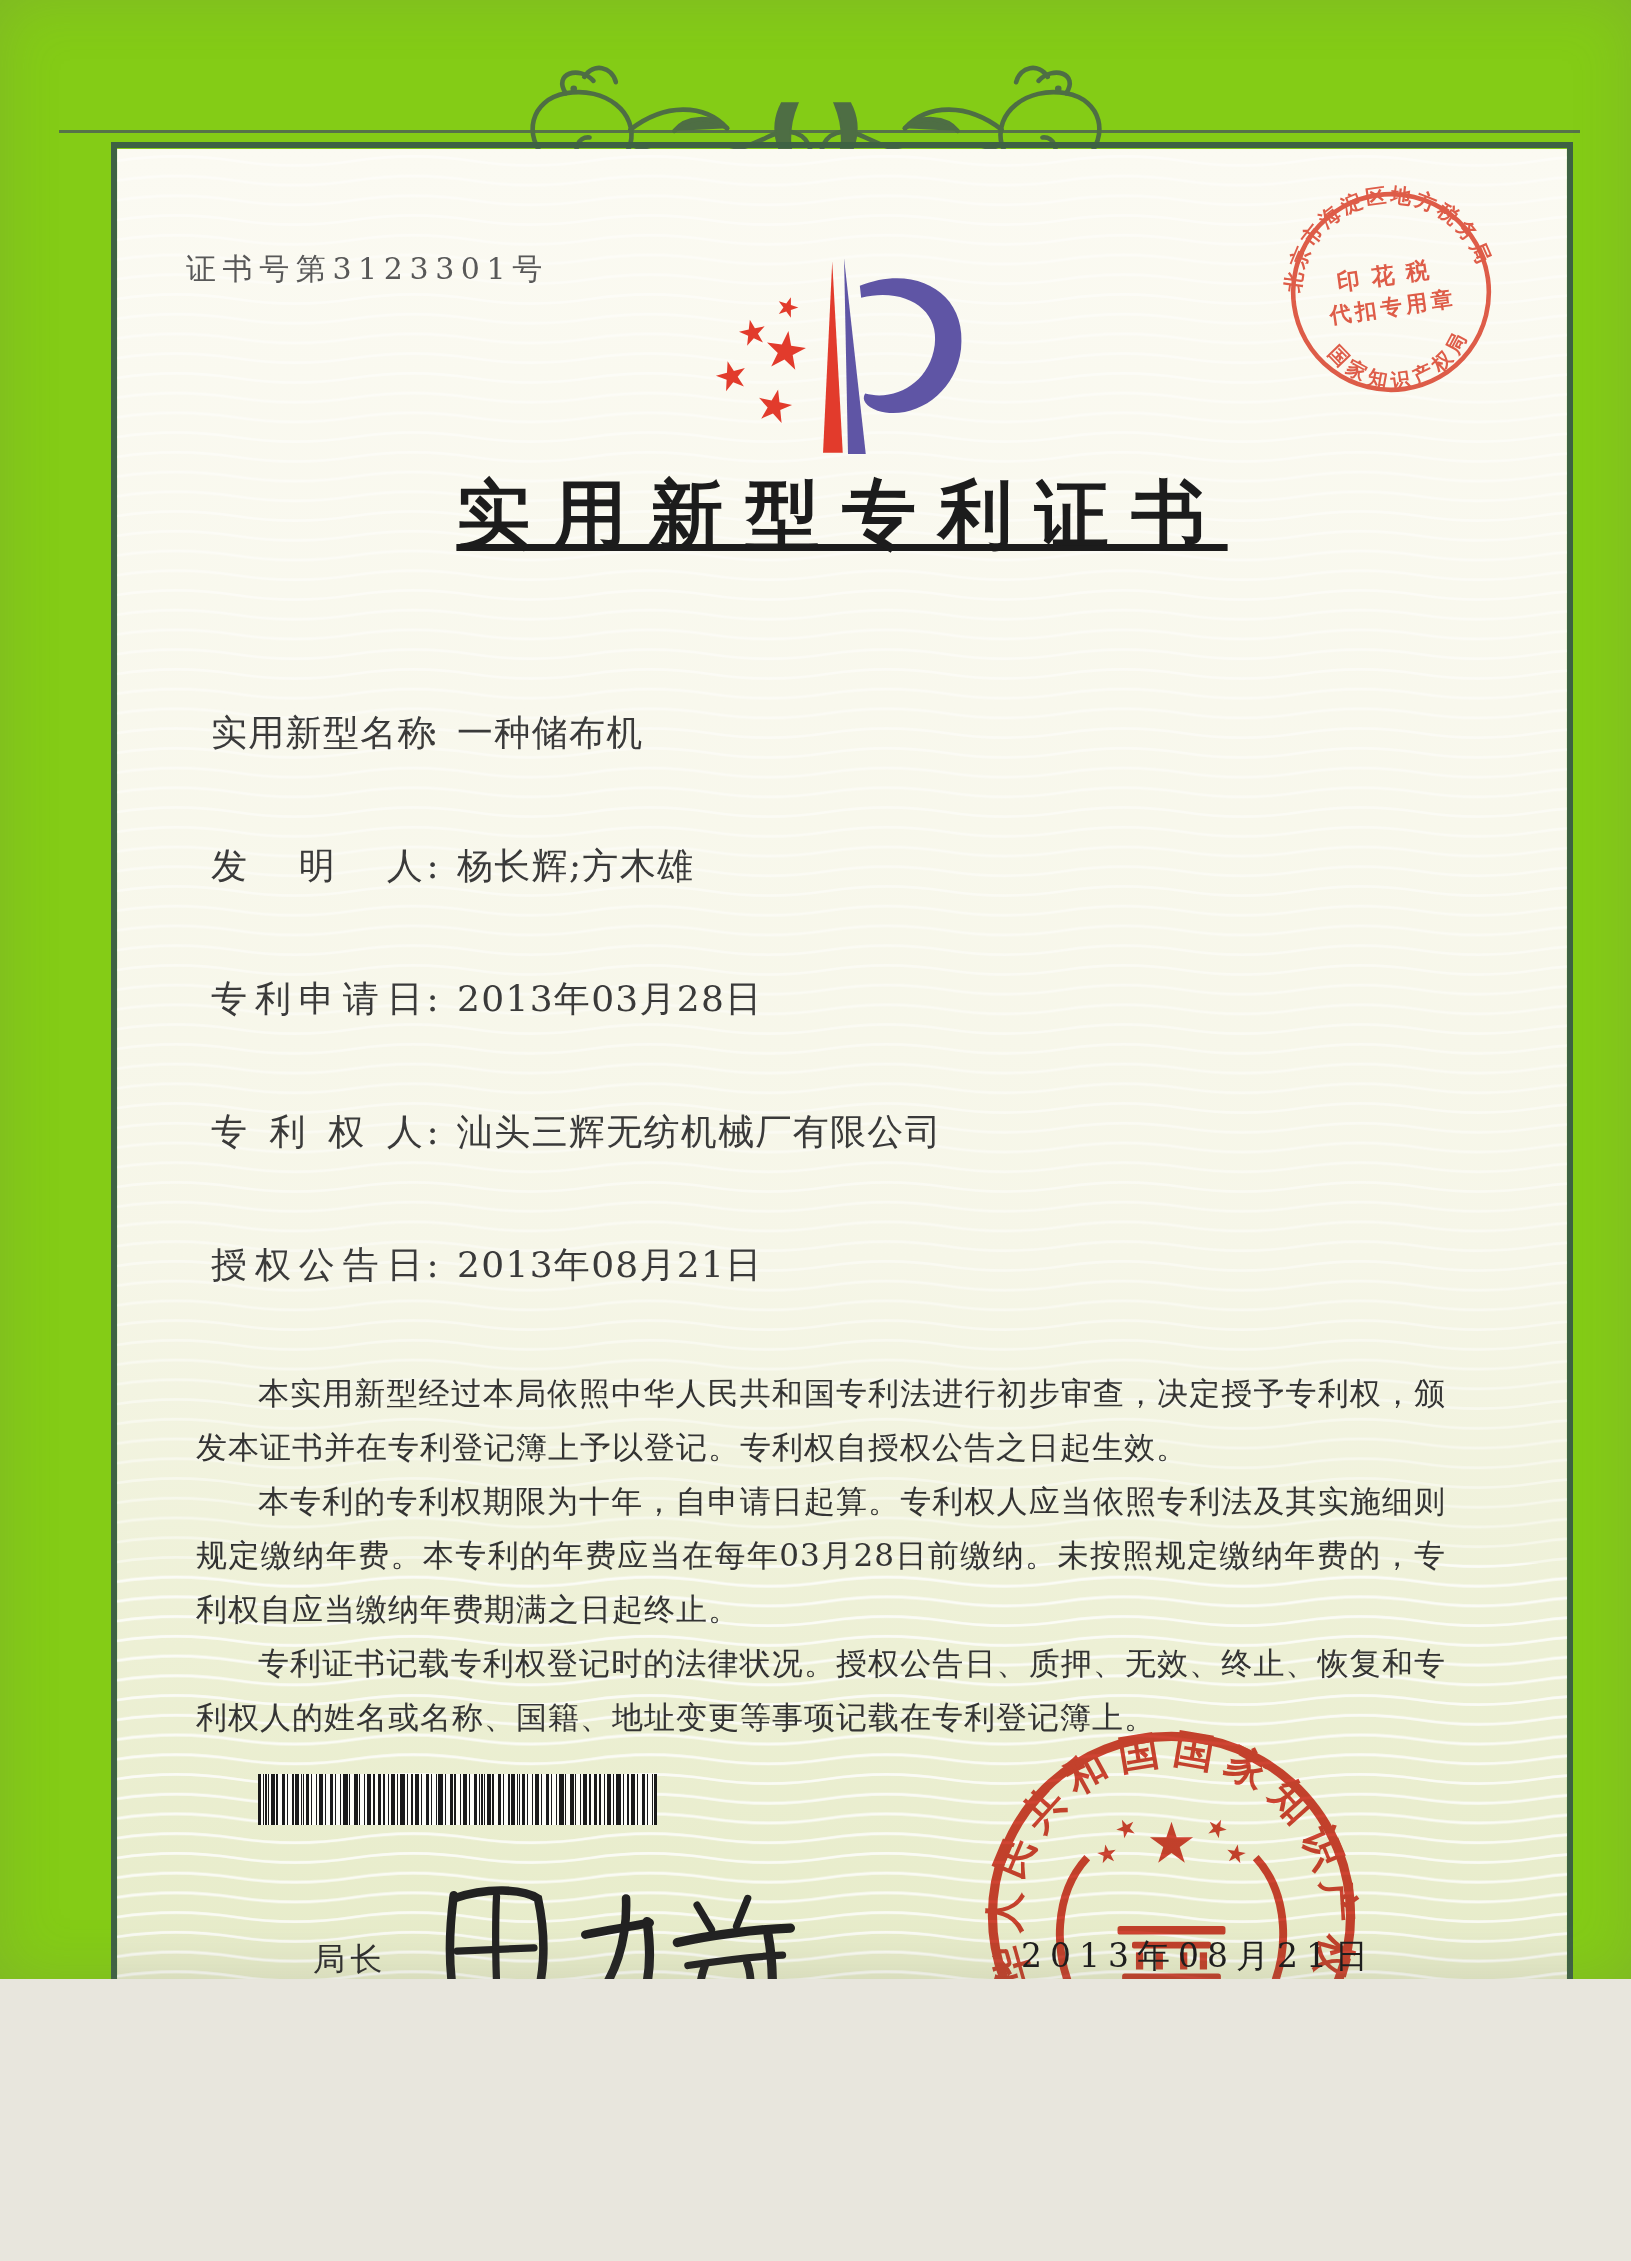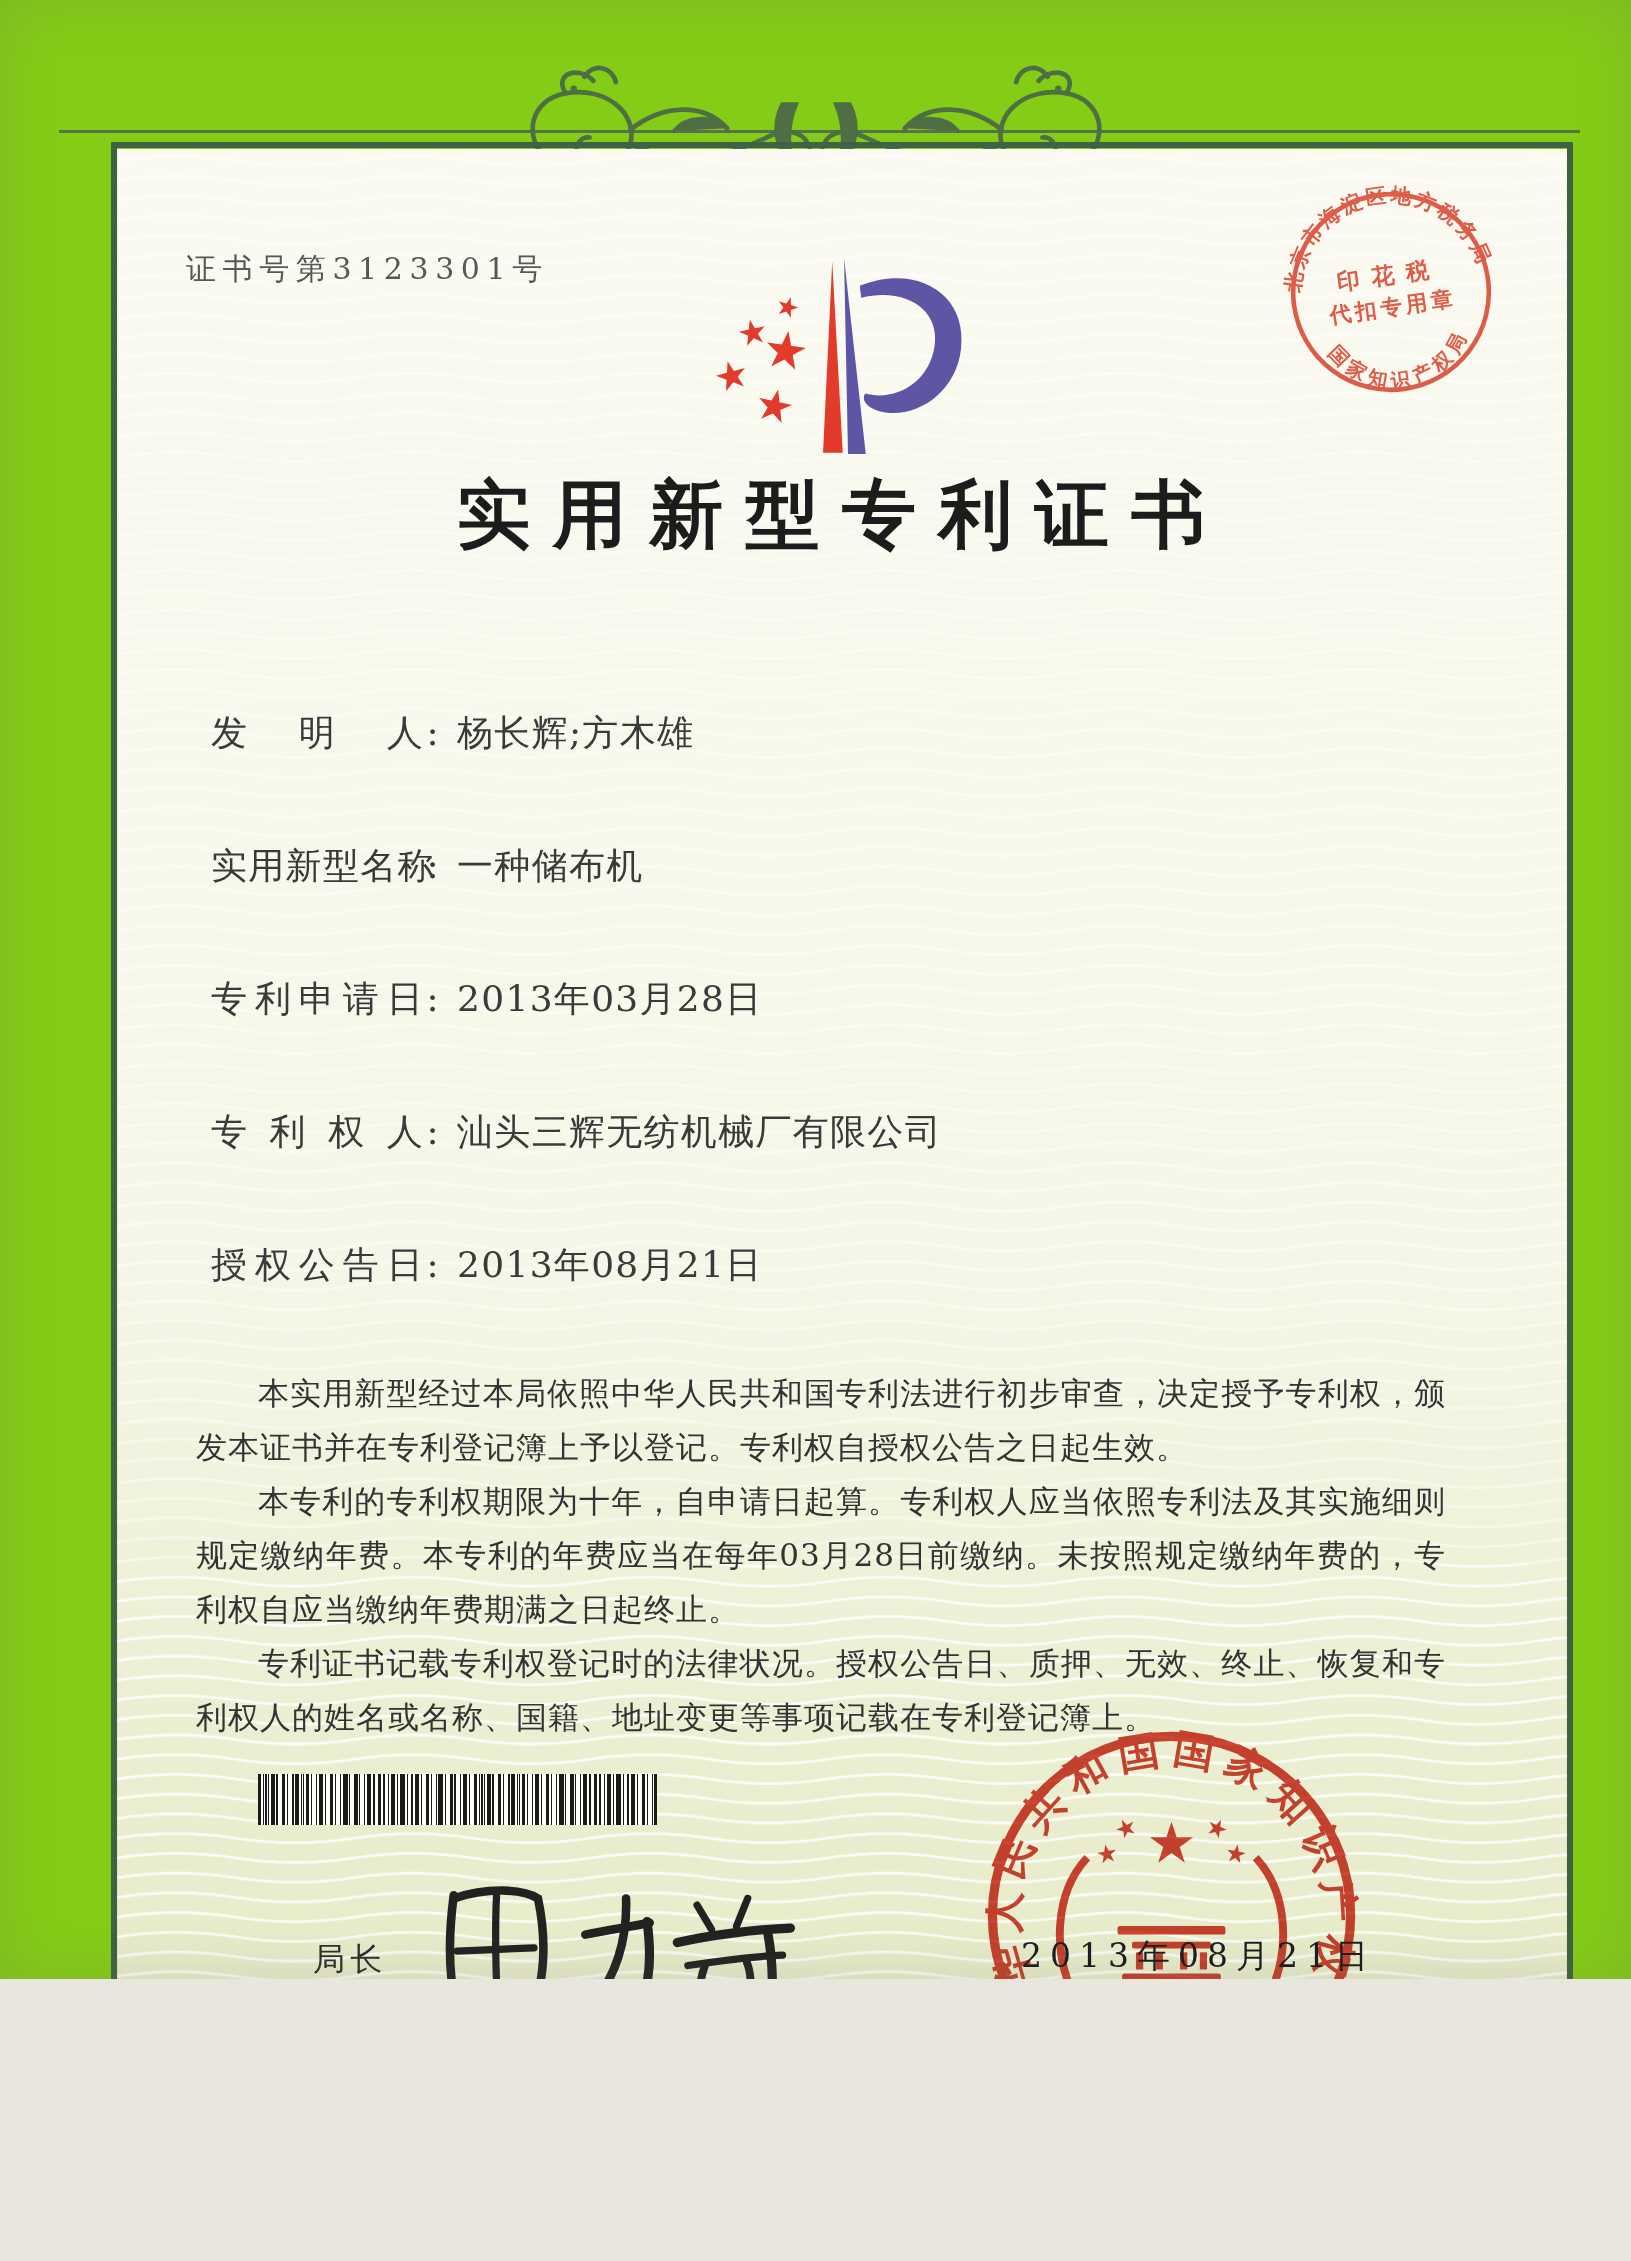--- a/index.html
+++ b/index.html
@@ -16,21 +16,21 @@
   .frame-inner{position:absolute;inset:6px;border:1.3px solid #6d8a60;}
   .waves{position:absolute;left:117px;top:149px;}
   
   .corner{position:absolute;top:2058px;}
   .corner.left{left:91px;}
   .corner.right{left:1357px;transform:scaleX(-1);}
   
   .cert-no{position:absolute;left:186px;top:249px;font-size:30px;letter-spacing:6.6px;color:#585858;}
   .logo{position:absolute;left:664px;top:245px;}
   .title{position:absolute;left:111px;top:466px;width:1462px;text-align:center;
-         font-size:74px;font-weight:bold;letter-spacing:22.4px;color:#1c1c1c;}
+         font-size:74px;font-weight:bold;letter-spacing:22.4px;color:#1c1c1c;text-decoration:underline;}
   .fields{position:absolute;left:211px;top:709px;display:flex;flex-direction:column;gap:84px;
           font-size:36px;color:#3a3a3a;}
   .frow{white-space:nowrap;letter-spacing:1.3px;}
   .flabel{display:inline-block;width:213px;text-align:justify;text-align-last:justify;vertical-align:bottom;}
   .fcolon{margin:0 17px 0 2.6px;}
   .body-text{position:absolute;left:196px;top:1366px;width:1250px;font-size:31px;
              line-height:54px;text-align:justify;letter-spacing:1px;color:#333;}
   .body-text p{margin:0;text-indent:2em;}
   .barcode{position:absolute;left:258px;top:1774px;width:399px;height:51px;
      background:
@@ -143,24 +143,24 @@
     </text>
     <text x="166" y="152" text-anchor="middle" font-size="35" letter-spacing="18" fill="#e0503c" font-weight="bold">印花税</text>
     <text x="166" y="200" text-anchor="middle" font-size="33" letter-spacing="6" fill="#e0503c" font-weight="bold">代扣专用章</text>
     <text font-size="30" fill="#e0503c" letter-spacing="8" font-weight="bold">
       <textPath href="#taxBot" startOffset="50%" text-anchor="middle">国家知识产权局</textPath>
     </text>
   </svg>
 
   <div class="fields">
     <div class="frow">
+      <span class="flabel">实用新型名称</span><span class="fcolon">:</span><span class="fvalue">一种储布机</span>
+    </div>
+    <div class="frow">
       <span class="flabel">发明人</span><span class="fcolon">:</span><span class="fvalue">杨长辉;方木雄</span>
-    </div>
-    <div class="frow">
-      <span class="flabel">实用新型名称</span><span class="fcolon">:</span><span class="fvalue">一种储布机</span>
     </div>
     <div class="frow">
       <span class="flabel">专利申请日</span><span class="fcolon">:</span><span class="fvalue">2013年03月28日</span>
     </div>
     <div class="frow">
       <span class="flabel">专利权人</span><span class="fcolon">:</span><span class="fvalue">汕头三辉无纺机械厂有限公司</span>
     </div>
     <div class="frow">
       <span class="flabel">授权公告日</span><span class="fcolon">:</span><span class="fvalue">2013年08月21日</span>
     </div>

